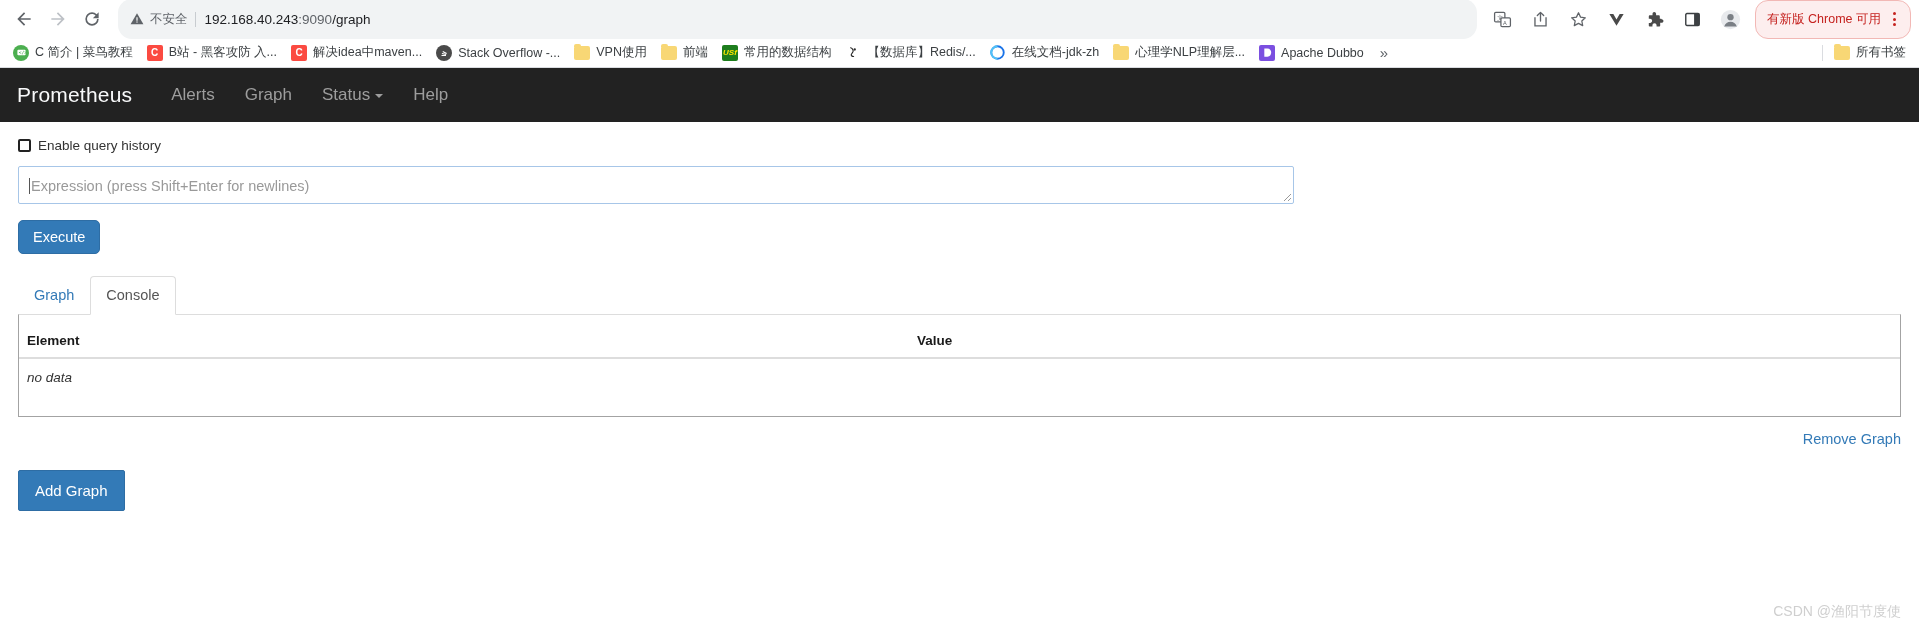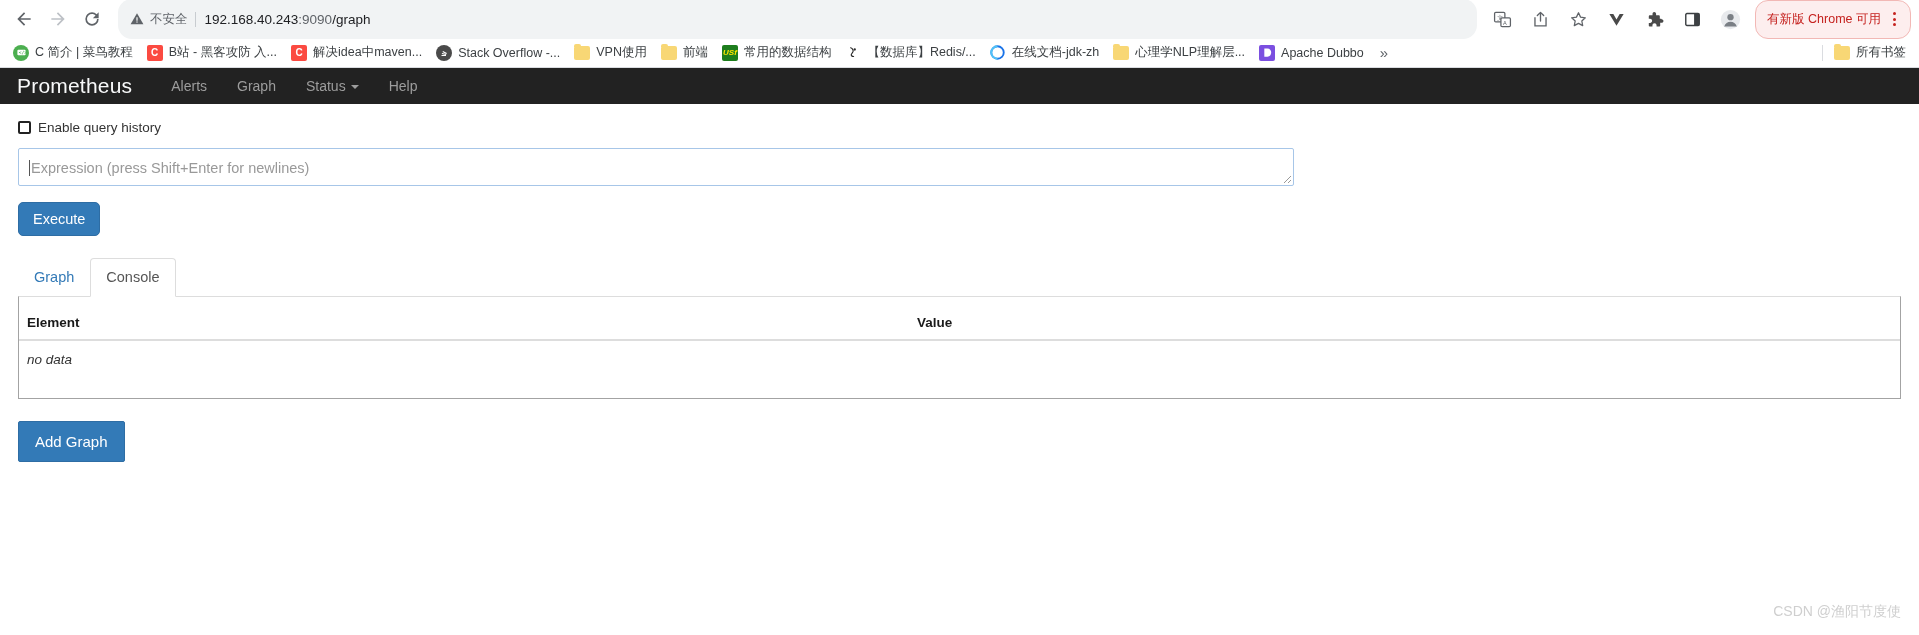--- a/index.html
+++ b/index.html
@@ -146,34 +146,34 @@
     width: 1px; height: 16px;
     background: #dadce0;
     margin: 0 4px;
     flex: 0 0 auto;
   }
   .bm-spacer { flex: 1 1 auto; }
 
   
   .prom-nav {
     background: #222222;
-    height: 36px;
+    height: 54px;
     display: flex;
     align-items: center;
     padding: 0 17px;
   }
   .brand {
     color: #f8f9fa;
     font-size: 21px;
     margin-right: 24px;
     letter-spacing: .2px;
   }
   .nav-link {
     color: #9d9d9d;
-    font-size: 14px;
+    font-size: 17px;
     padding: 0 15px;
     line-height: 52px;
     display: inline-block;
     text-align: right;
   }
   .caret {
     display: inline-block;
     width: 0; height: 0;
     margin-left: 5px;
     vertical-align: middle;
@@ -588,20 +588,23 @@
           <tbody>
             <tr>
               <td colspan="2">
                 <span class="nodata">no data</span>
               </td>
             </tr>
           </tbody>
         </table>
       </div>
 
+      <div class="remove-row">
+        <a class="link">Remove Graph</a>
+      </div>
     </div>
 
     <div class="addgraph-row">
       <button class="btn-add">Add Graph</button>
     </div>
   </div>
 
   <div class="watermark">CSDN @渔阳节度使</div>
 </div>
 

